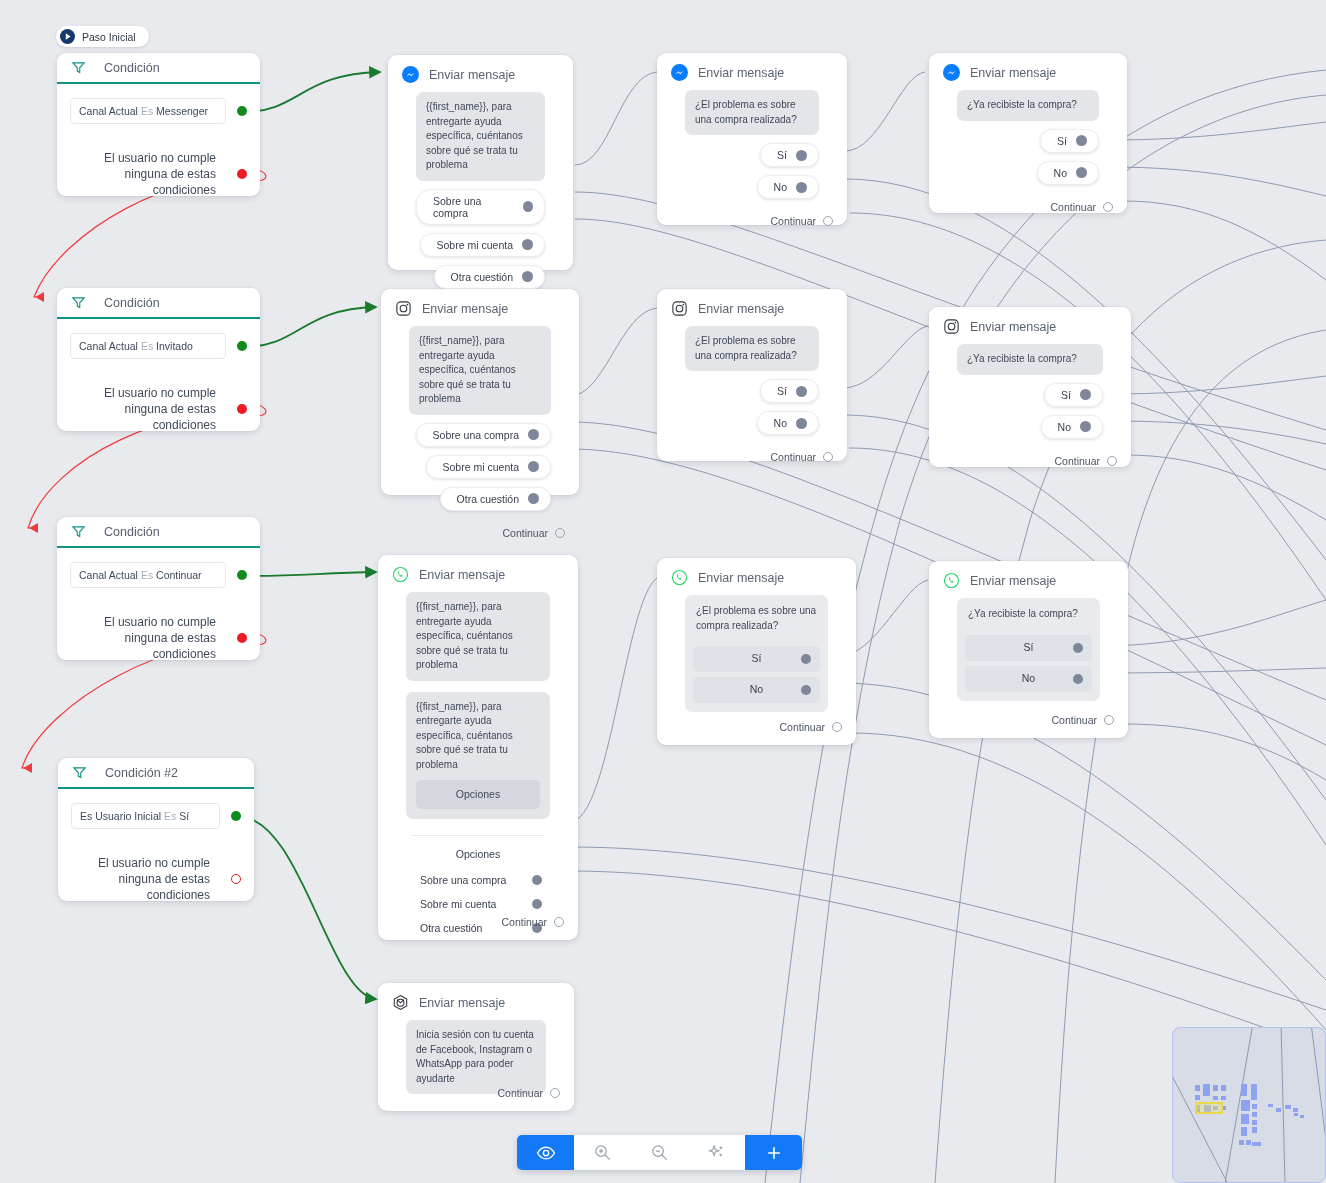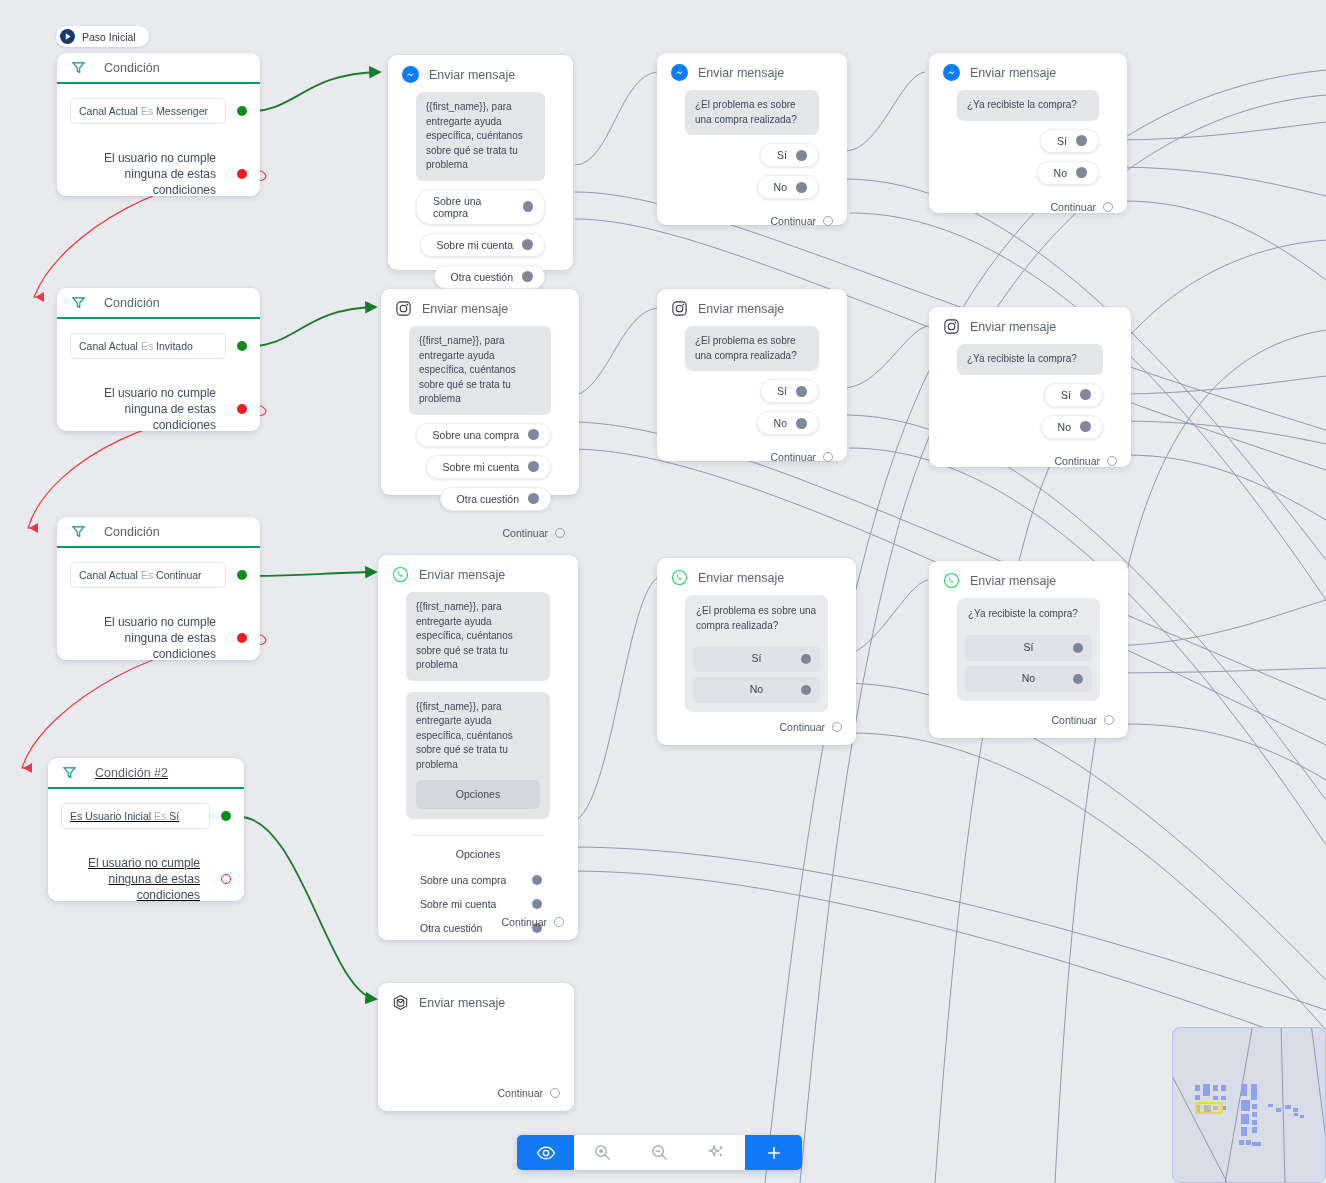--- a/index.html
+++ b/index.html
@@ -238,21 +238,21 @@
         </div>
         <span class="dot green"></span>
       </div>
       <div class="fallback">
         <span class="txt">El usuario no cumple ninguna de estas condiciones</span>
         <span class="dot red"></span>
       </div>
     </div>
   </div>
 
-  <div class="node cond" style="left:48px; top:758px; width:196px; height:143px;text-decoration:underline;">
+  <div class="node cond" style="left:58px; top:758px; width:196px; height:143px;">
     <div class="hdr">
       <span style="display:flex">
         <svg width="15" height="15" viewBox="0 0 16 16" fill="none" stroke="#0e9384" stroke-width="1.2">
             <path d="M2 3 H14 L9.3 8.3 V13.4 L6.7 11.8 V8.3 Z"></path>
           </svg>
       </span>
       <span class="ttl">Condición #2</span>
     </div>
     <div class="body">
       <div class="row">
@@ -543,20 +543,23 @@
   <div class="node msg" style="left:378px; top:983px; width:196px; height:128px;">
     <div class="hdr">
       <span style="display:flex">
         <svg width="17" height="17" viewBox="0 0 20 20" fill="none" stroke="#2b3038" stroke-width="1.2">
           <path d="M10 1.8 L17.3 6 V14 L10 18.2 L2.7 14 V6 Z"></path>
           <circle cx="10" cy="10.3" r="4.1"></circle>
           <path d="M5.9 6.6 L10 10.3 L14.1 6.6"></path>
         </svg>
       </span>
       <span class="ttl">Enviar mensaje</span>
+    </div>
+    <div class="body">
+      <div class="bubble">Inicia sesión con tu cuenta de Facebook, Instagram o WhatsApp para poder ayudarte</div>
     </div>
     <div class="cont" style="position:absolute;bottom:0;right:0;">
       <span>Continuar</span>
       <span class="ring"></span>
     </div>
   </div>
 
   <div id="toolbar">
     <div class="tbtn active">
       <span style="display:flex">

